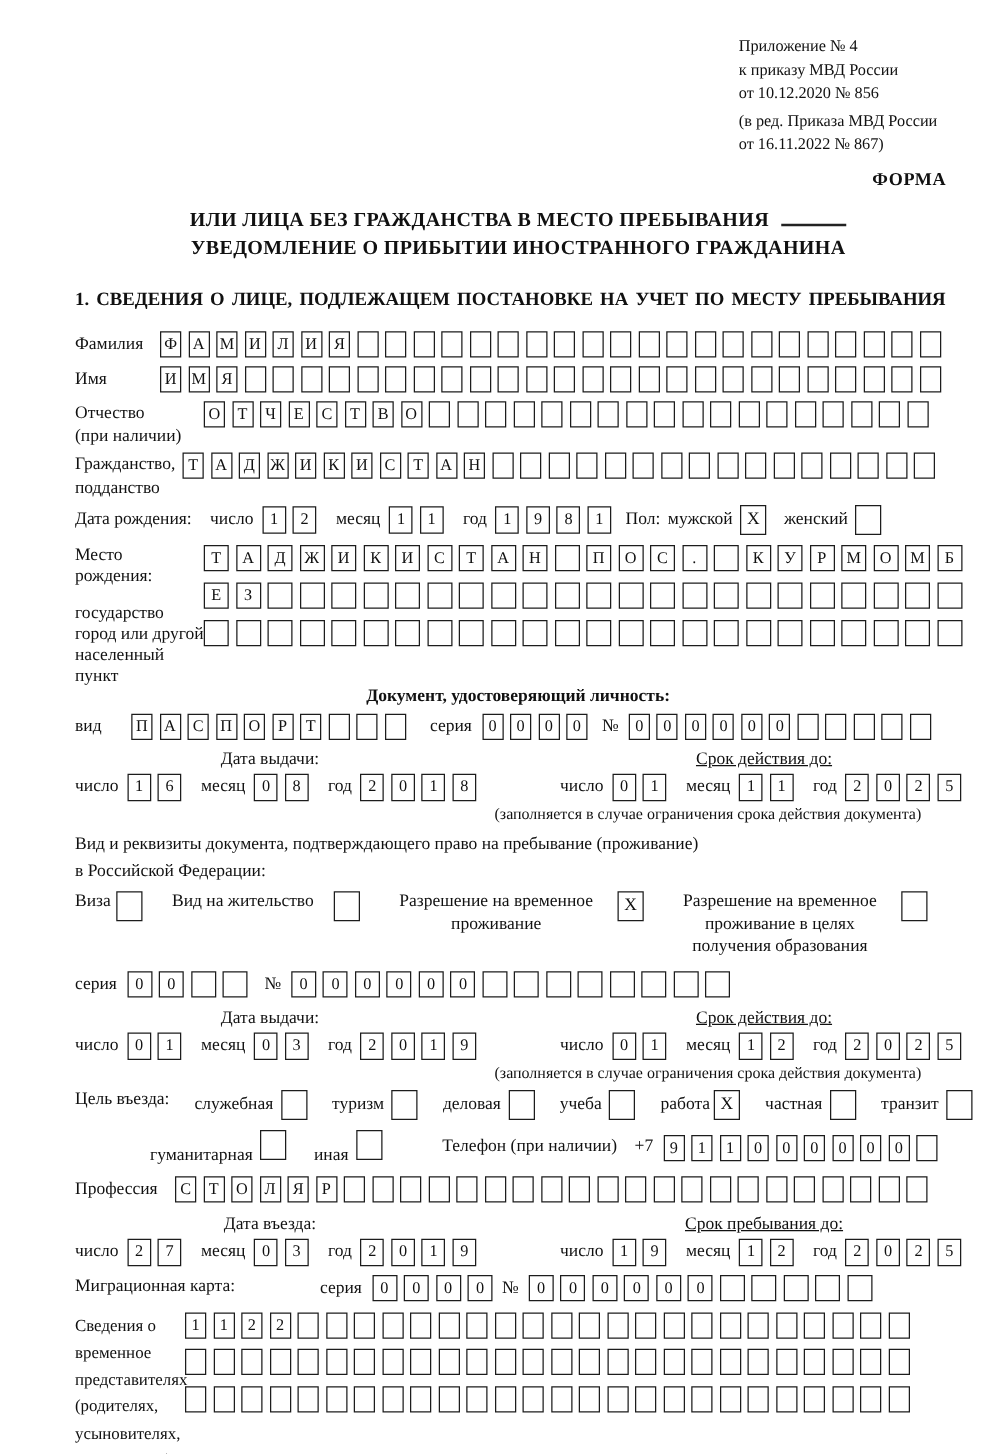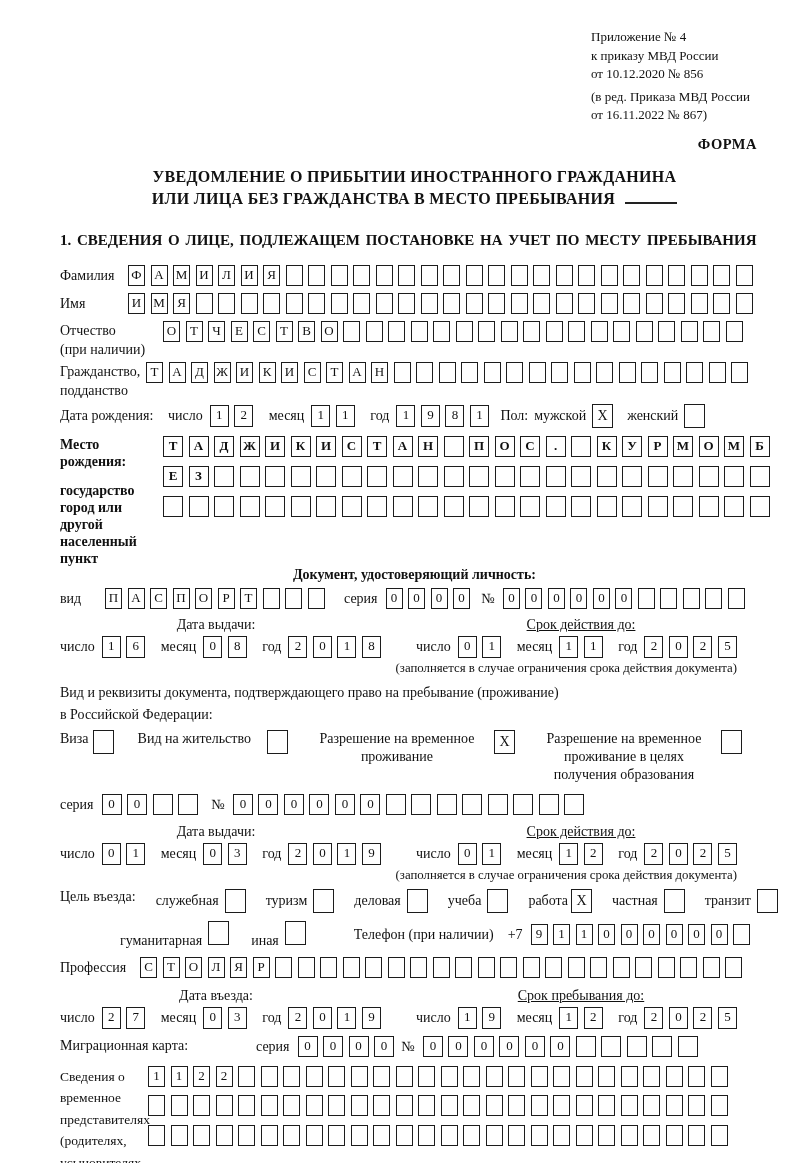--- a/index.html
+++ b/index.html
@@ -48,21 +48,21 @@
   
   .mlabel { flex-shrink:0; }
   .mlabel div { line-height:17px; }
   .mlabel div:first-child { margin-bottom:12px; }
   .cellrows .cells { margin-bottom:9px; }
 
   .doc-heading { text-align:center; font-weight:bold; font-size:14px; margin:0 0 5px 0; }
   .inline-label { margin:0 8px 0 14px; line-height:21px; }
 
   
-  .dates-row { display:flex; margin-bottom:2px; }
+  .dates-row { display:flex; margin-bottom:2px;gap:32px; }
   .date-col { width:312px; }
   .date-col + .date-col { margin-left:44px; width:330px;text-decoration:underline; }
   .date-heading { text-align:center; line-height:18px; margin-bottom:2px; }
   .note { font-size:12.8px; line-height:16px; margin-bottom:6px; }
   .note.right { text-align:right; padding-right:32px; }
 
   .intro { line-height:22px; }
 
   
   .options-row { display:flex; align-items:flex-start; margin:4px 0 10px 0; }
@@ -103,22 +103,22 @@
     <div>Приложение № 4</div>
     <div>к приказу МВД России</div>
     <div>от 10.12.2020 № 856</div>
     <div>(в ред. Приказа МВД России</div>
     <div>от 16.11.2022 № 867)</div>
   </div>
 
   <div class="form-label">ФОРМА</div>
 
   <div class="title">
+    <div><span>ИЛИ ЛИЦА БЕЗ ГРАЖДАНСТВА В МЕСТО ПРЕБЫВАНИЯ</span><span class="title-blank"></span></div>
     <div>УВЕДОМЛЕНИЕ О ПРИБЫТИИ ИНОСТРАННОГО ГРАЖДАНИНА</div>
-    <div><span>ИЛИ ЛИЦА БЕЗ ГРАЖДАНСТВА В МЕСТО ПРЕБЫВАНИЯ</span><span class="title-blank"></span></div>
   </div>
 
   <div class="section-heading">1. СВЕДЕНИЯ О ЛИЦЕ, ПОДЛЕЖАЩЕМ ПОСТАНОВКЕ НА УЧЕТ ПО МЕСТУ ПРЕБЫВАНИЯ</div>
 
   <div class="form-body">
 
     <div class="field-row">
       <span class="flabel w68">Фамилия</span>
       <span class="cells">
           <span class="cell">Ф</span>
@@ -280,21 +280,21 @@
         </span>
       <span class="sex-group">
         <span class="txt">Пол:</span>
         <span class="txt">мужской</span>
         <span class="checkbox">X</span>
         <span class="txt">женский</span>
         <span class="checkbox"></span>
       </span>
     </div>
 
-    <div class="field-row" style="margin-bottom:0;font-weight:bold;">
+    <div class="field-row" style="margin-bottom:0;">
       <span class="mlabel" style="width:103px;">
         <div>Место рождения:</div>
         <div>государство</div>
         <div>город или другой</div>
         <div>населенный пункт</div>
       </span>
       <span class="cellrows">
         <div class="cells cells-wide">
             <span class="cell">Т</span>
             <span class="cell">А</span>

